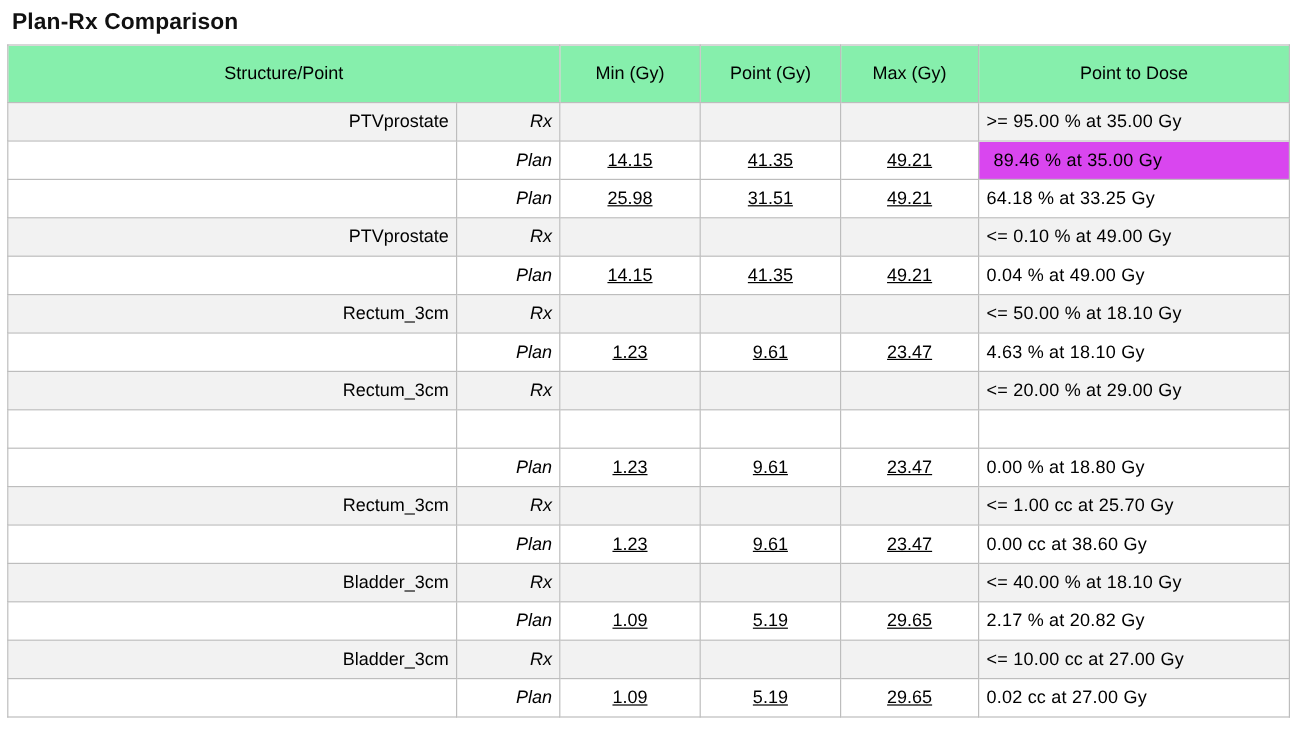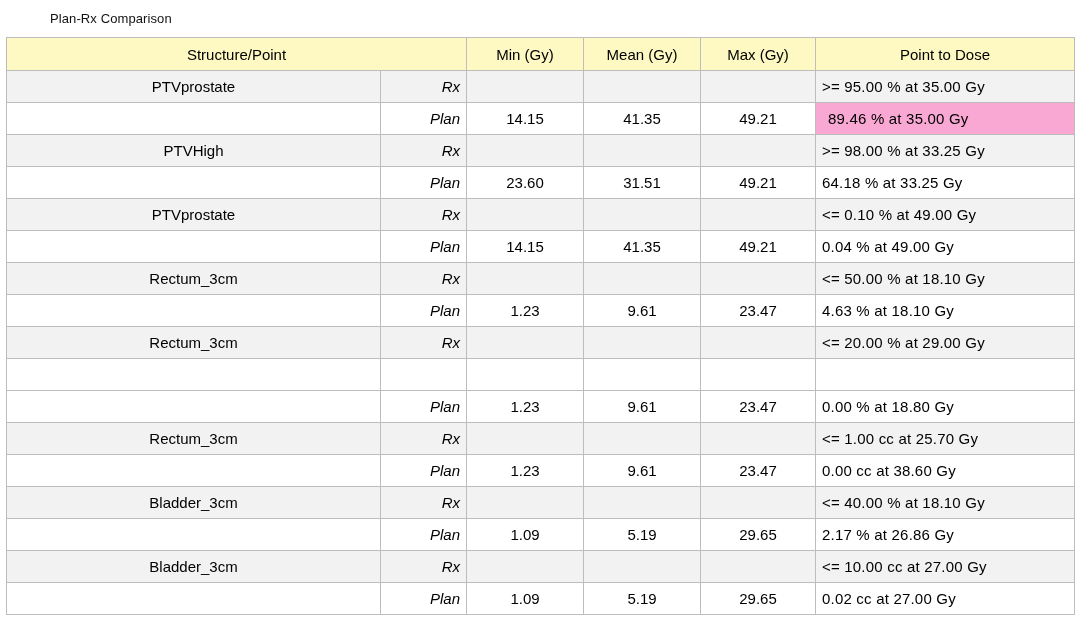--- a/index.html
+++ b/index.html
@@ -22,25 +22,24 @@
     box-sizing: border-box;
   }
   .title-bar {
     height: 37px;
     display: flex;
     align-items: center;
     padding-left: 10px;
     box-sizing: border-box;
   }
   .title {
-    font-size: 13px;
-    font-weight: normal;
+    font-size: 19px;
+    font-weight: bold;
     letter-spacing: 0.1px;
     color: #111111;
-    margin-left: 40px;
   }
   table.cmp {
     border-collapse: collapse;
     table-layout: fixed;
     width: 1068px;
     margin-left: 6px;
     border-top: 1px solid #bdbdbd;
   }
   table.cmp col.c-struct { width: 374px; }
   table.cmp col.c-type   { width: 86px; }
@@ -55,53 +54,54 @@
     font-size: 15px;
     font-weight: normal;
     padding: 0 6px;
     box-sizing: border-box;
     vertical-align: middle;
     background: #ffffff;
     white-space: nowrap;
     overflow: hidden;
   }
   table.cmp thead th {
-    background: #fef9c3;
+    background: #86efac;
     font-size: 15px;
-    height: 33px;
+    height: 48px;
     border-top: 1px solid #bdbdbd;
     border-bottom: 1px solid #bdbdbd;
   }
   th.h-struct {
     text-align: center;
     border-right: 1px solid #bdbdbd;
   }
   
   tr.rx td, tr.rx th { background: #f2f2f2; }
   td.struct {
-    text-align: center;
+    text-align: right;
     border-right: none;
   }
   td.type {
     text-align: right;
     border-left: none;
     padding-right: 16px;
     font-style: italic;
   }
   td.num {
     text-align: center;
+    text-decoration: underline;
   }
   td.vol {
     text-align: left;
     padding-left: 20px;
     letter-spacing: 0.2px;
     margin-top: 36px;
   }
   td.vol.highlight {
-    background: #f9a8d4;
+    background: #d946ef;
     padding-left: 12px;
   }
   .gap-row td {
     border: none;
     height: 17px;
     background: #ffffff;
   }
 </style>
 </head>
 <body>
@@ -118,21 +118,21 @@
       <col class="c-type">
       <col class="c-min">
       <col class="c-mean">
       <col class="c-max">
       <col class="c-vol">
     </colgroup>
     <thead>
       <tr>
         <th class="h-struct" colspan="2">Structure/Point</th>
         <th>Min (Gy)</th>
-        <th>Mean (Gy)</th>
+        <th>Point (Gy)</th>
         <th>Max (Gy)</th>
         <th>Point to Dose</th>
       </tr>
     </thead>
     <tbody id="table-body">
         <tr class="rx">
           <td class="struct">PTVprostate</td>
           <td class="type">Rx</td>
           <td class="num"></td>
           <td class="num"></td>
@@ -140,32 +140,24 @@
           <td class="vol">&gt;=  95.00  % at  35.00  Gy</td>
         </tr>
         <tr>
           <td class="struct"></td>
           <td class="type">Plan</td>
           <td class="num">14.15</td>
           <td class="num">41.35</td>
           <td class="num">49.21</td>
           <td class="vol highlight">89.46  % at  35.00  Gy</td>
         </tr>
-        <tr class="rx">
-          <td class="struct">PTVHigh</td>
-          <td class="type">Rx</td>
-          <td class="num"></td>
-          <td class="num"></td>
-          <td class="num"></td>
-          <td class="vol">&gt;=  98.00  % at  33.25  Gy</td>
-        </tr>
-        <tr>
-          <td class="struct"></td>
-          <td class="type">Plan</td>
-          <td class="num">23.60</td>
+        <tr>
+          <td class="struct"></td>
+          <td class="type">Plan</td>
+          <td class="num">25.98</td>
           <td class="num">31.51</td>
           <td class="num">49.21</td>
           <td class="vol">64.18  % at  33.25  Gy</td>
         </tr>
         <tr class="rx">
           <td class="struct">PTVprostate</td>
           <td class="type">Rx</td>
           <td class="num"></td>
           <td class="num"></td>
           <td class="num"></td>
@@ -242,21 +234,21 @@
           <td class="num"></td>
           <td class="num"></td>
           <td class="vol">&lt;=  40.00  % at  18.10  Gy</td>
         </tr>
         <tr>
           <td class="struct"></td>
           <td class="type">Plan</td>
           <td class="num">1.09</td>
           <td class="num">5.19</td>
           <td class="num">29.65</td>
-          <td class="vol">2.17  % at  26.86  Gy</td>
+          <td class="vol">2.17  % at  20.82  Gy</td>
         </tr>
         <tr class="rx">
           <td class="struct">Bladder_3cm</td>
           <td class="type">Rx</td>
           <td class="num"></td>
           <td class="num"></td>
           <td class="num"></td>
           <td class="vol">&lt;=  10.00  cc at  27.00  Gy</td>
         </tr>
         <tr>

